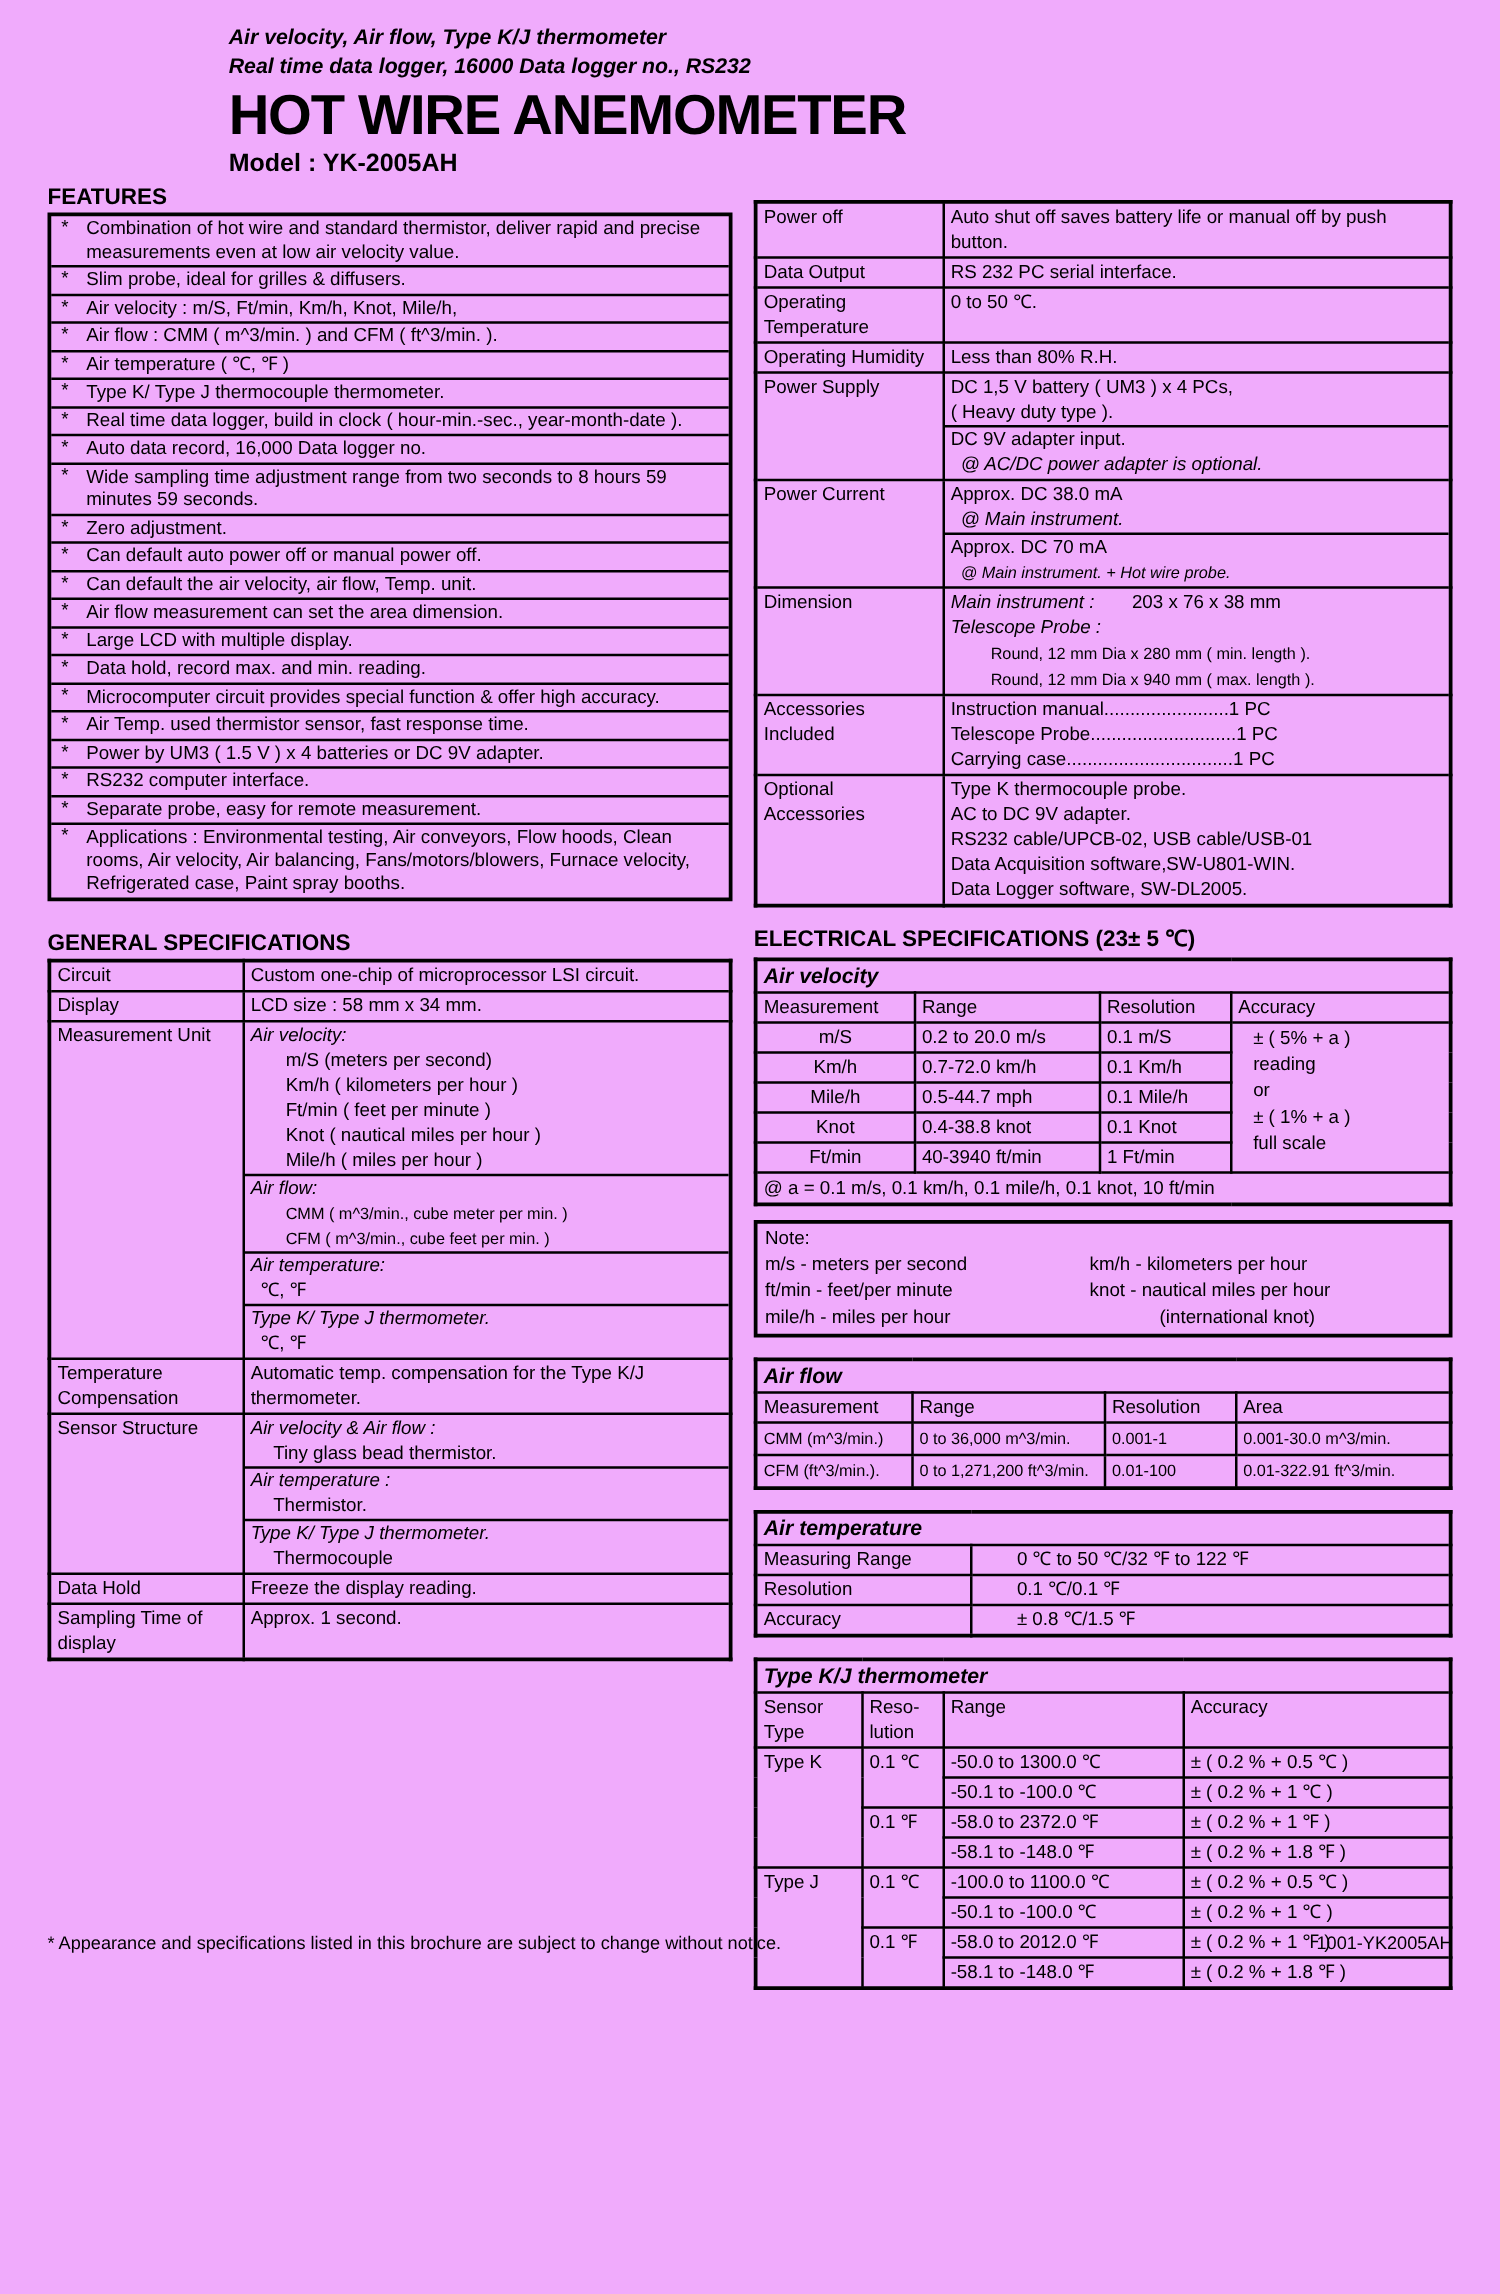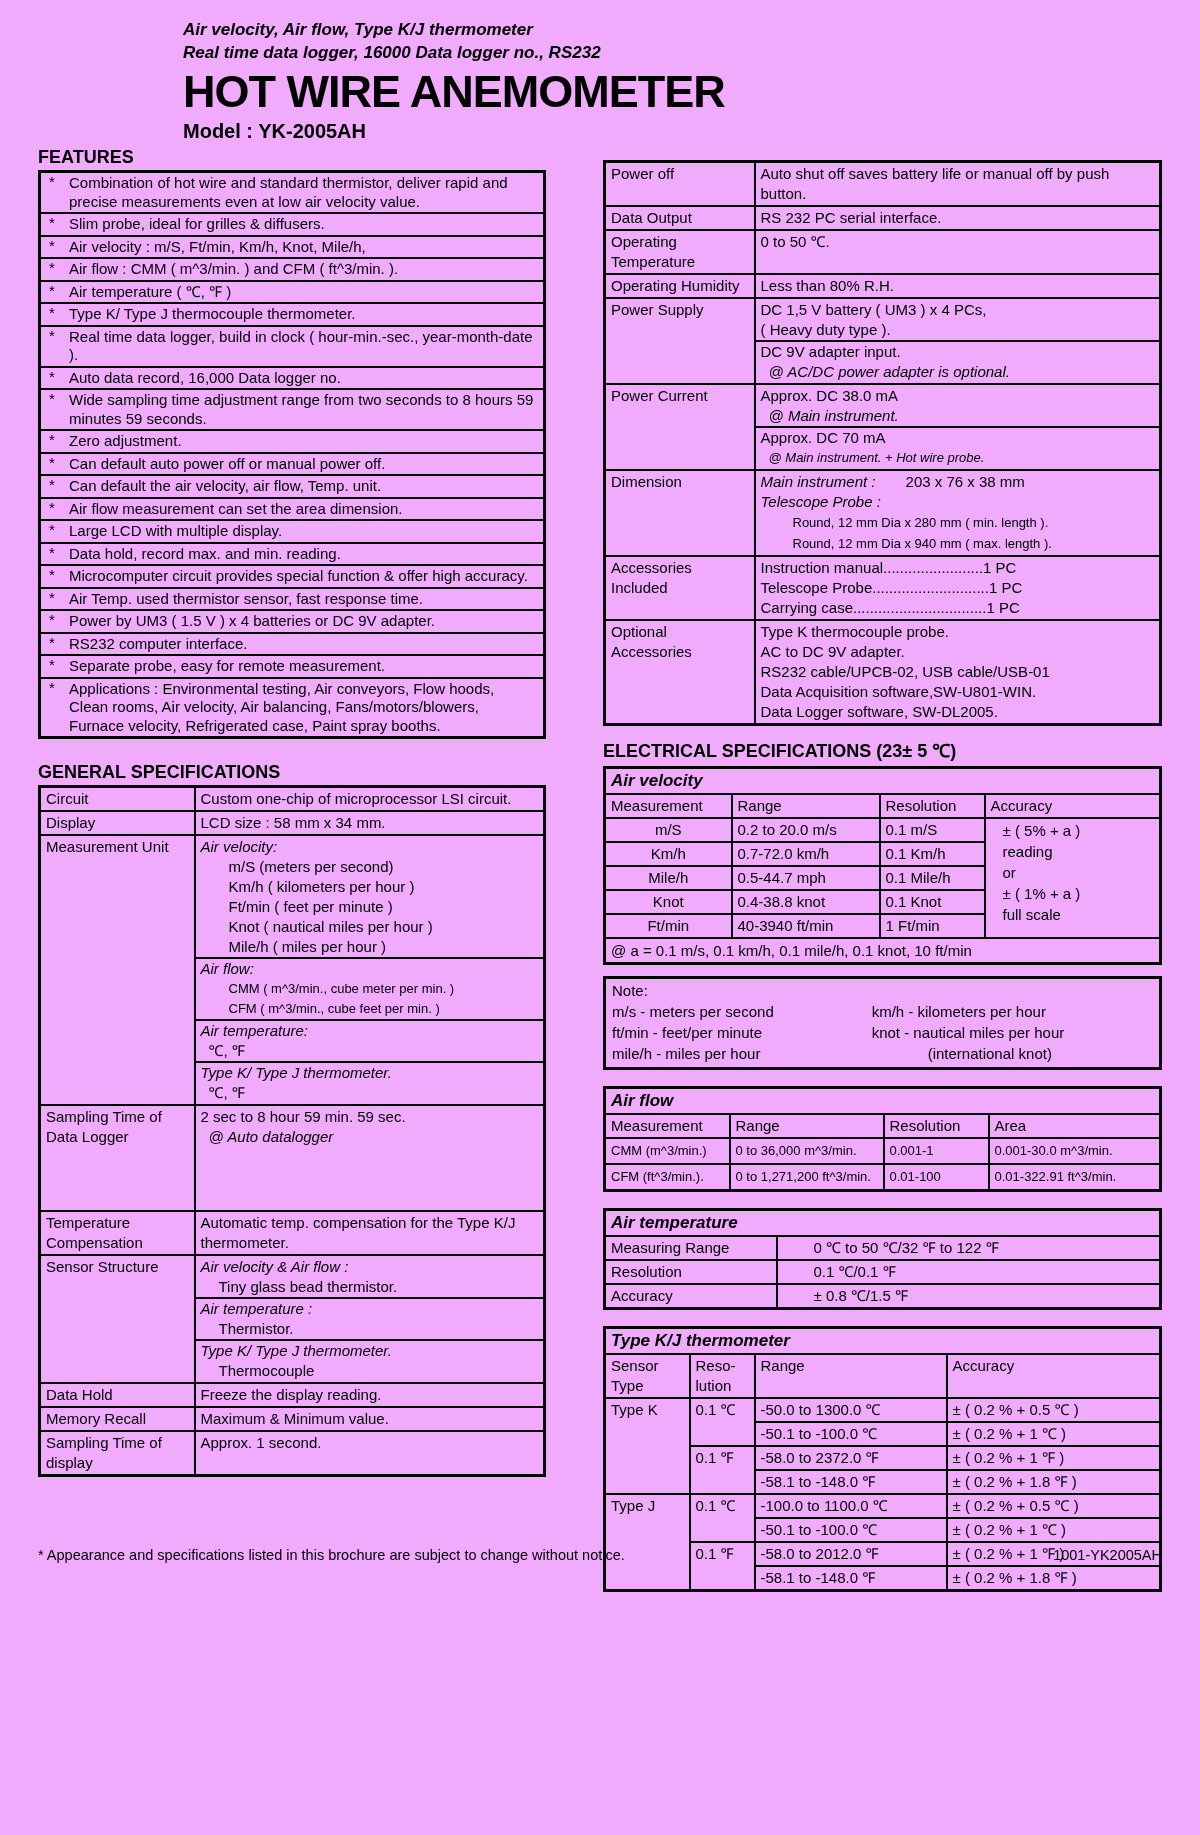--- a/index.html
+++ b/index.html
@@ -8,21 +8,21 @@
     color:#000; font-family:"Liberation Sans", sans-serif; font-size:15px;
     overflow:hidden;
   }
   
   .hdr { position:absolute; left:183px; top:18px; }
   .tagline { font-style:italic; font-weight:bold; font-size:17px; line-height:23px; }
   .title { font-weight:bold; font-size:45px; letter-spacing:-1px; line-height:48px; margin-top:4px; }
   .model { font-weight:bold; font-size:20px; margin-top:4px; }
 
   
-  .col-left  { position:absolute; left:38px;  top:146px; width:508px; }
+  .col-left  { position:absolute; left:38px;  top:146px; width:548px; }
   .col-right { position:absolute; left:603px; top:160px; width:559px; }
 
   .section-heading { font-weight:bold; font-size:18px; line-height:22px; margin:0 0 2px 0; }
   .gs-heading { margin-top:22px; }
   .elec-heading { margin-top:14px; margin-bottom:4px; }
 
   
   .features-table { border:3px solid #000; }
   .feature-row { position:relative; border-top:2px solid #000;
                  padding:1px 6px 1px 28px; line-height:18.5px; }
@@ -142,27 +142,20 @@
             <div class="it">Air temperature:</div>
             <div class="ind2">℃, ℉</div>
           </div>
           <div class="blk">
             <div class="it">Type K/ Type J thermometer.</div>
             <div class="ind2">℃, ℉</div>
           </div>
         </td>
       </tr>
       <tr>
-        <td class="lbl samp-cell">Sampling Time of Data Logger</td>
-        <td>
-          <div>2 sec to 8 hour 59 min. 59 sec.</div>
-          <div class="it ind2">@ Auto datalogger</div>
-        </td>
-      </tr>
-      <tr>
         <td class="lbl">Temperature Compensation</td>
         <td>Automatic temp. compensation for the Type K/J thermometer.</td>
       </tr>
       <tr>
         <td class="lbl">Sensor Structure</td>
         <td>
           <div class="blk">
             <div class="it">Air velocity &amp; Air flow :</div>
             <div class="ind2" style="padding-left:18px">Tiny glass bead thermistor.</div>
           </div>
@@ -172,24 +165,20 @@
           </div>
           <div class="blk">
             <div class="it">Type K/ Type J thermometer.</div>
             <div class="ind2" style="padding-left:18px">Thermocouple</div>
           </div>
         </td>
       </tr>
       <tr>
         <td class="lbl">Data Hold</td>
         <td>Freeze the display reading.</td>
-      </tr>
-      <tr>
-        <td class="lbl">Memory Recall</td>
-        <td>Maximum &amp; Minimum value.</td>
       </tr>
       <tr>
         <td class="lbl">Sampling Time of display</td>
         <td>Approx. 1 second.</td>
       </tr>
     </tbody>
       </table>
   </div>
 
   <div class="col-right">

